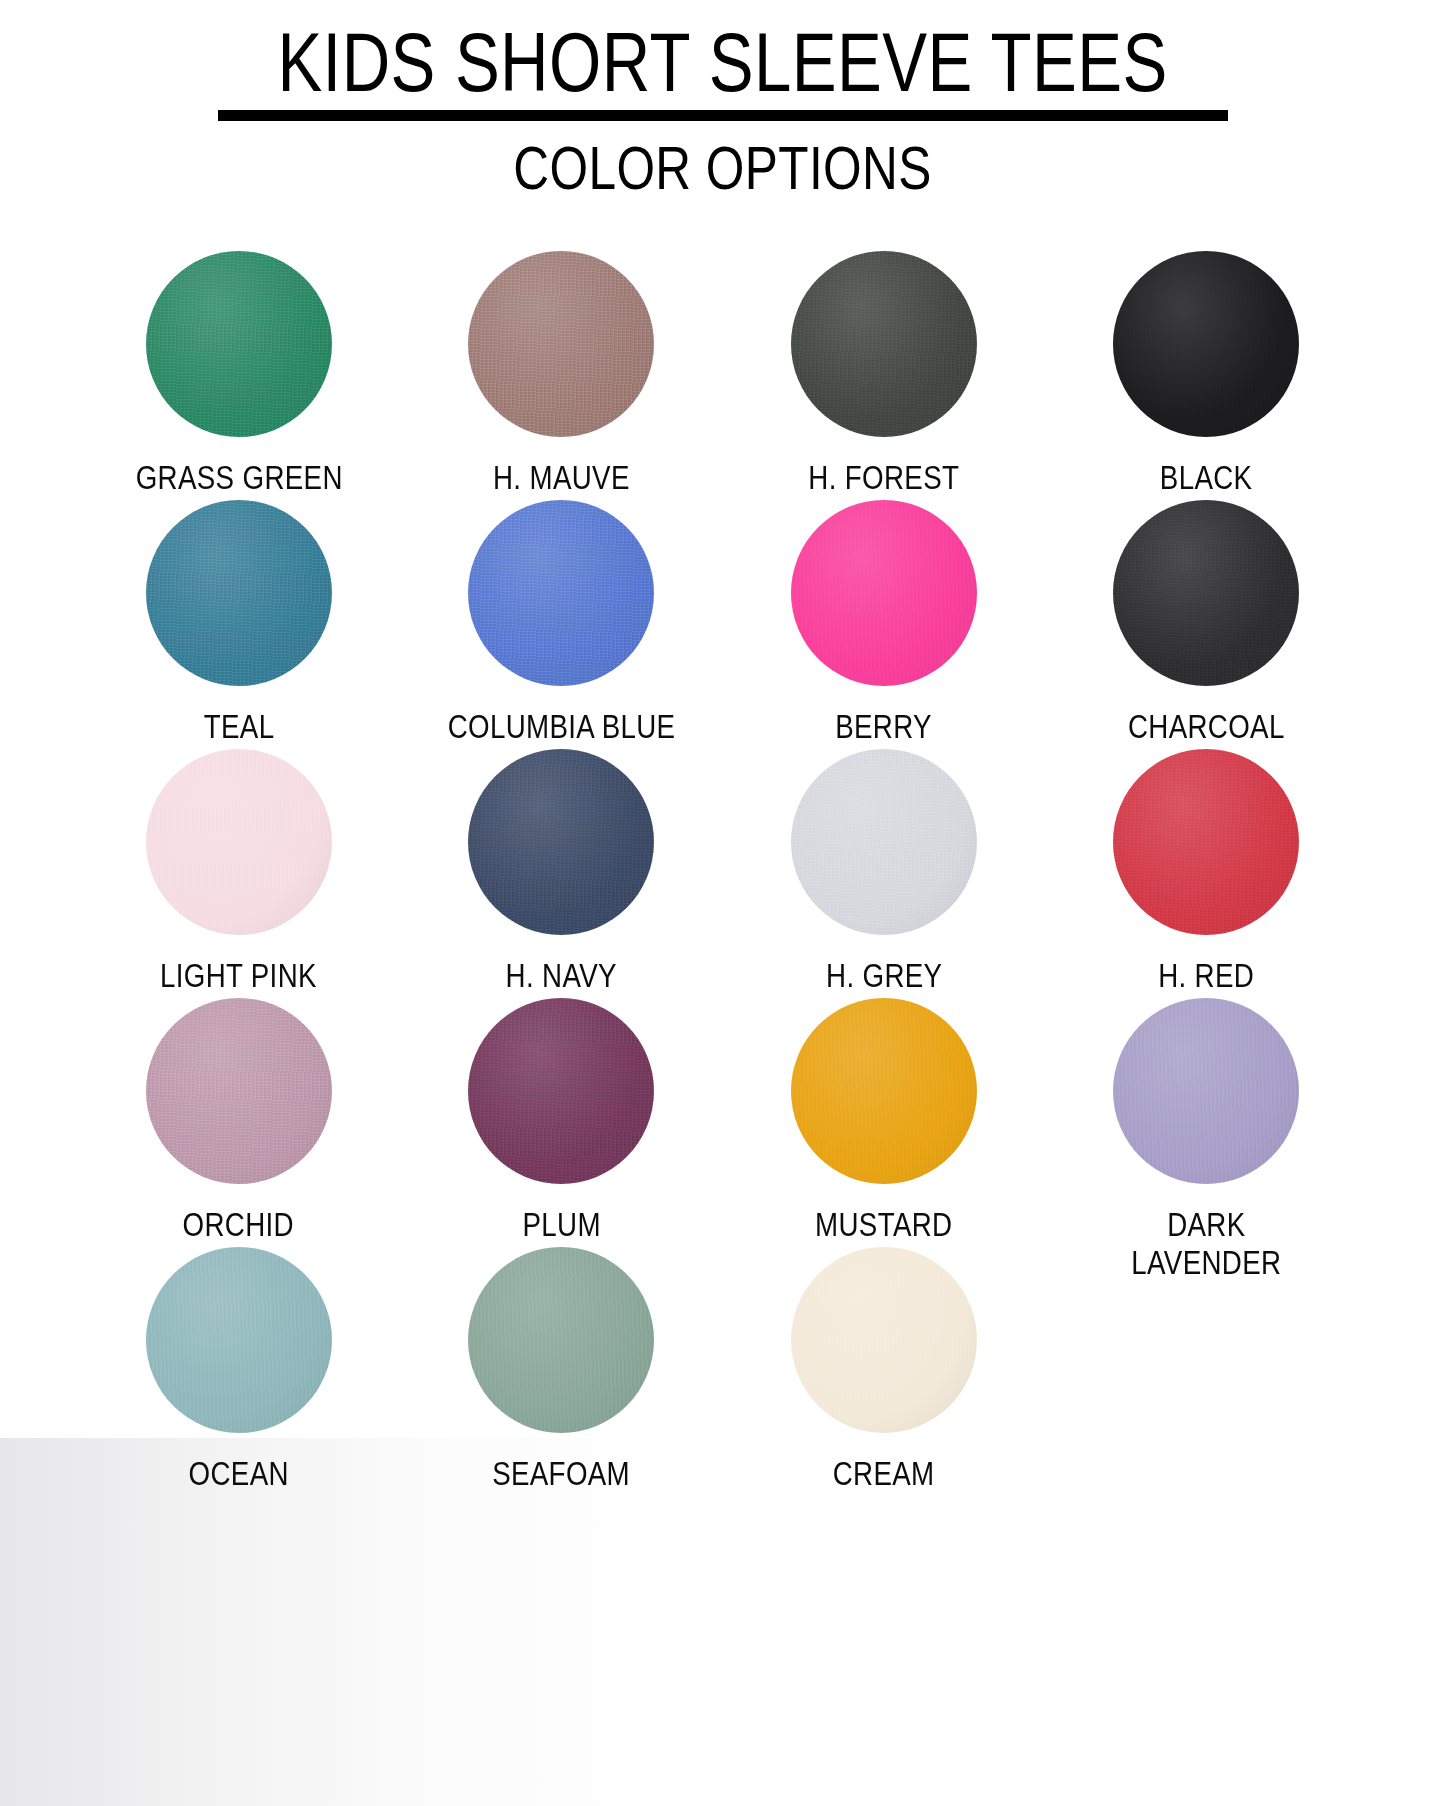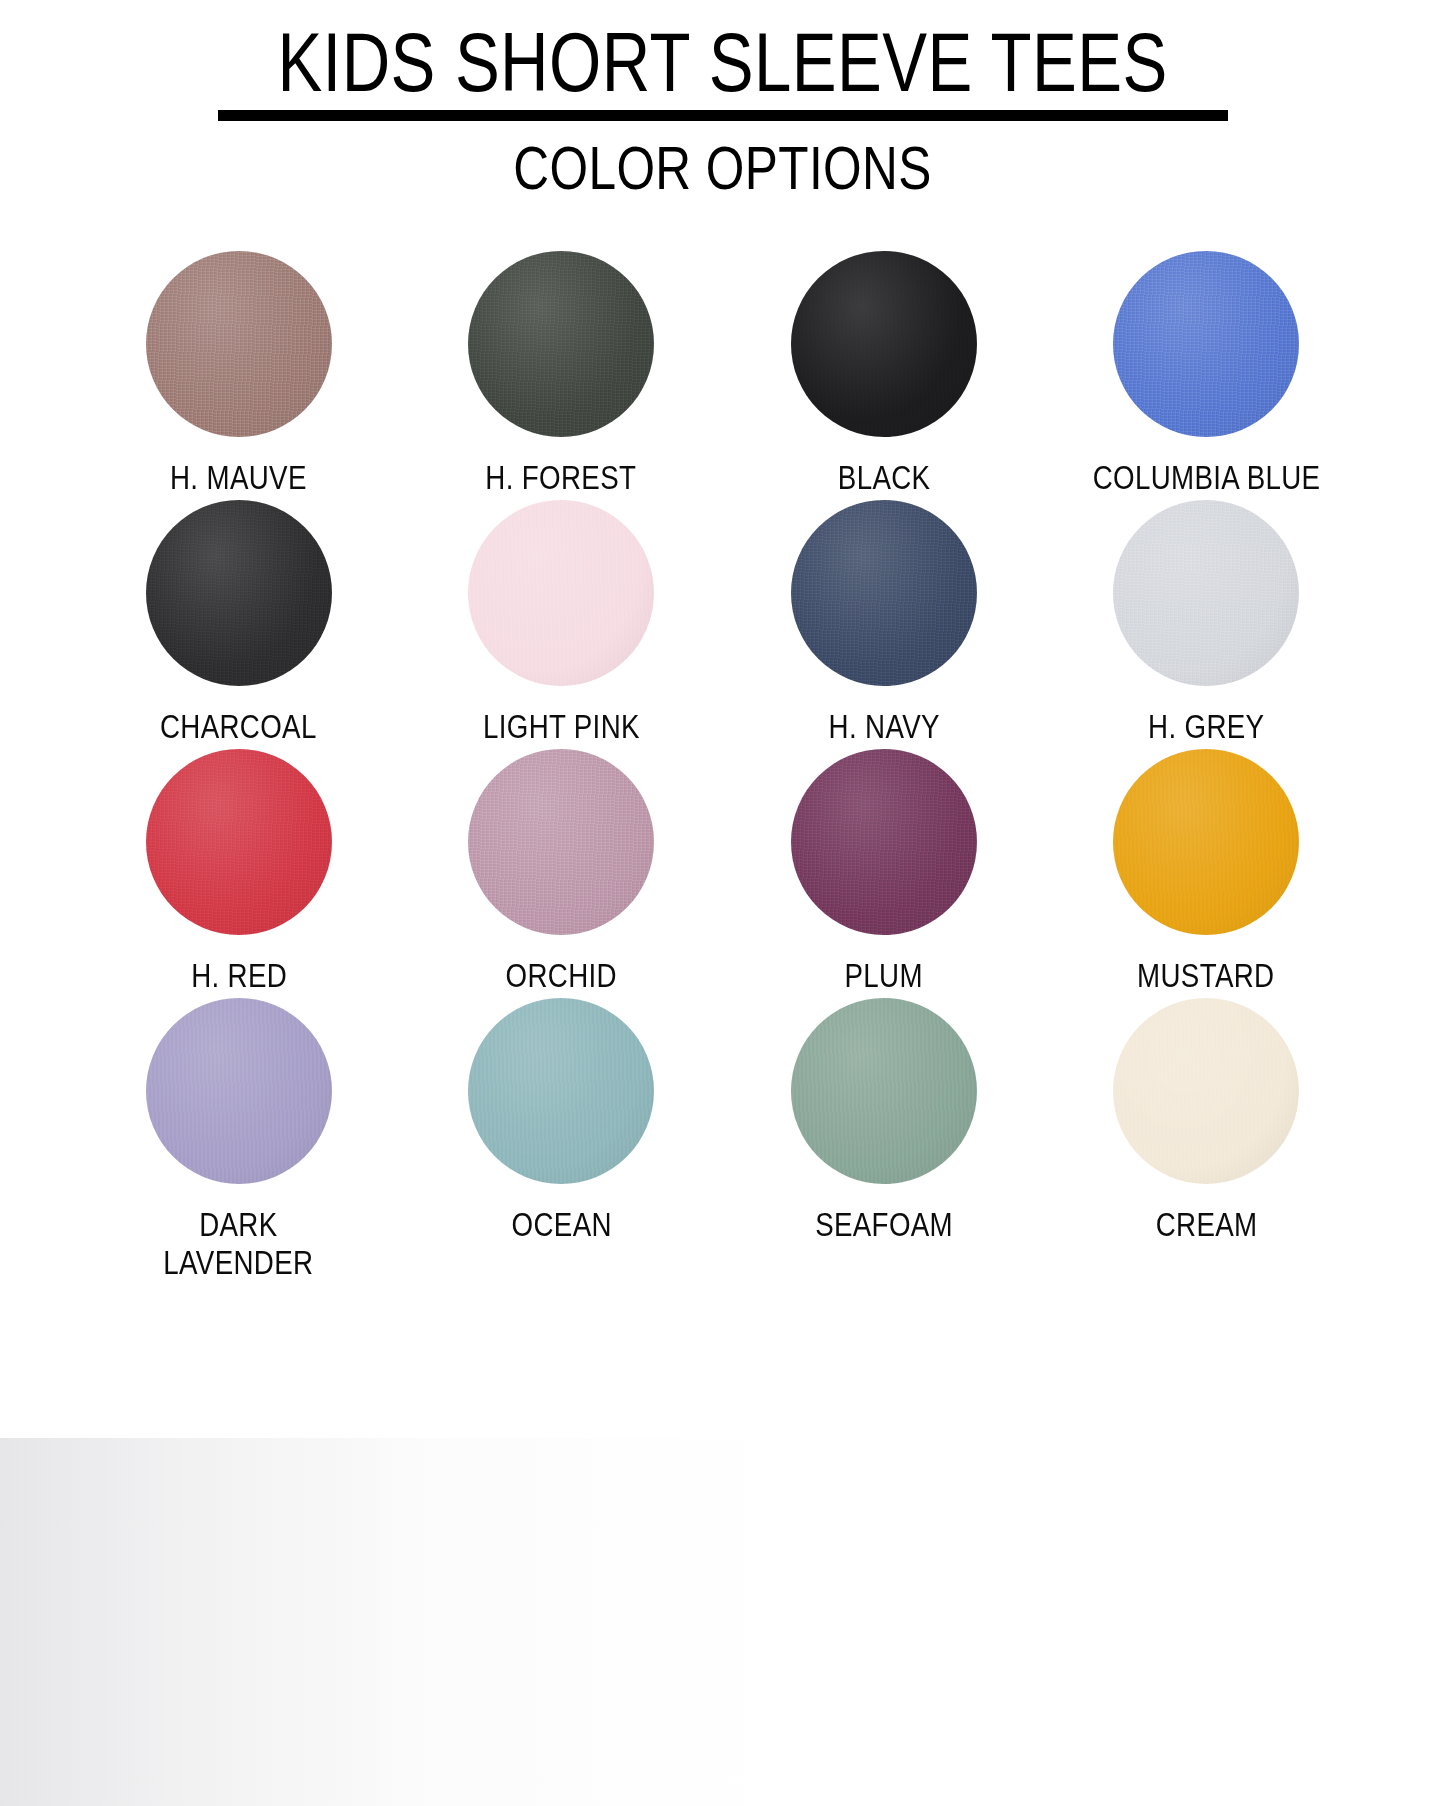--- a/index.html
+++ b/index.html
@@ -189,41 +189,59 @@
 
     <div class="header">
       <div class="title-main">KIDS SHORT SLEEVE TEES</div>
       <div class="title-rule"></div>
       <div class="title-sub">COLOR OPTIONS</div>
     </div>
 
     <div class="grid" id="swatch-grid">
         <div class="cell">
           <div class="swatch-wrap">
+            <div class="swatch" style="background-color: rgb(45, 138, 102);"></div>
+          </div>
+          <div class="label">GRASS GREEN</div>
+        </div>
+        <div class="cell">
+          <div class="swatch-wrap">
             <div class="swatch" style="background-color: rgb(160, 126, 120);"></div>
           </div>
           <div class="label">H. MAUVE</div>
         </div>
         <div class="cell">
           <div class="swatch-wrap">
             <div class="swatch" style="background-color: rgb(66, 72, 66);"></div>
           </div>
           <div class="label">H. FOREST</div>
         </div>
         <div class="cell">
           <div class="swatch-wrap">
             <div class="swatch smooth" style="background-color: rgb(28, 28, 30);"></div>
           </div>
           <div class="label">BLACK</div>
         </div>
         <div class="cell">
           <div class="swatch-wrap">
+            <div class="swatch" style="background-color: rgb(58, 127, 153);"></div>
+          </div>
+          <div class="label">TEAL</div>
+        </div>
+        <div class="cell">
+          <div class="swatch-wrap">
             <div class="swatch" style="background-color: rgb(90, 122, 210);"></div>
           </div>
           <div class="label">COLUMBIA BLUE</div>
+        </div>
+        <div class="cell">
+          <div class="swatch-wrap">
+            <div class="swatch smooth" style="background-color: rgb(250, 63, 155);"></div>
+          </div>
+          <div class="label">BERRY</div>
         </div>
         <div class="cell">
           <div class="swatch-wrap">
             <div class="swatch" style="background-color: rgb(46, 46, 48);"></div>
           </div>
           <div class="label">CHARCOAL</div>
         </div>
         <div class="cell">
           <div class="swatch-wrap">
             <div class="swatch smooth" style="background-color: rgb(246, 221, 227);"></div>

